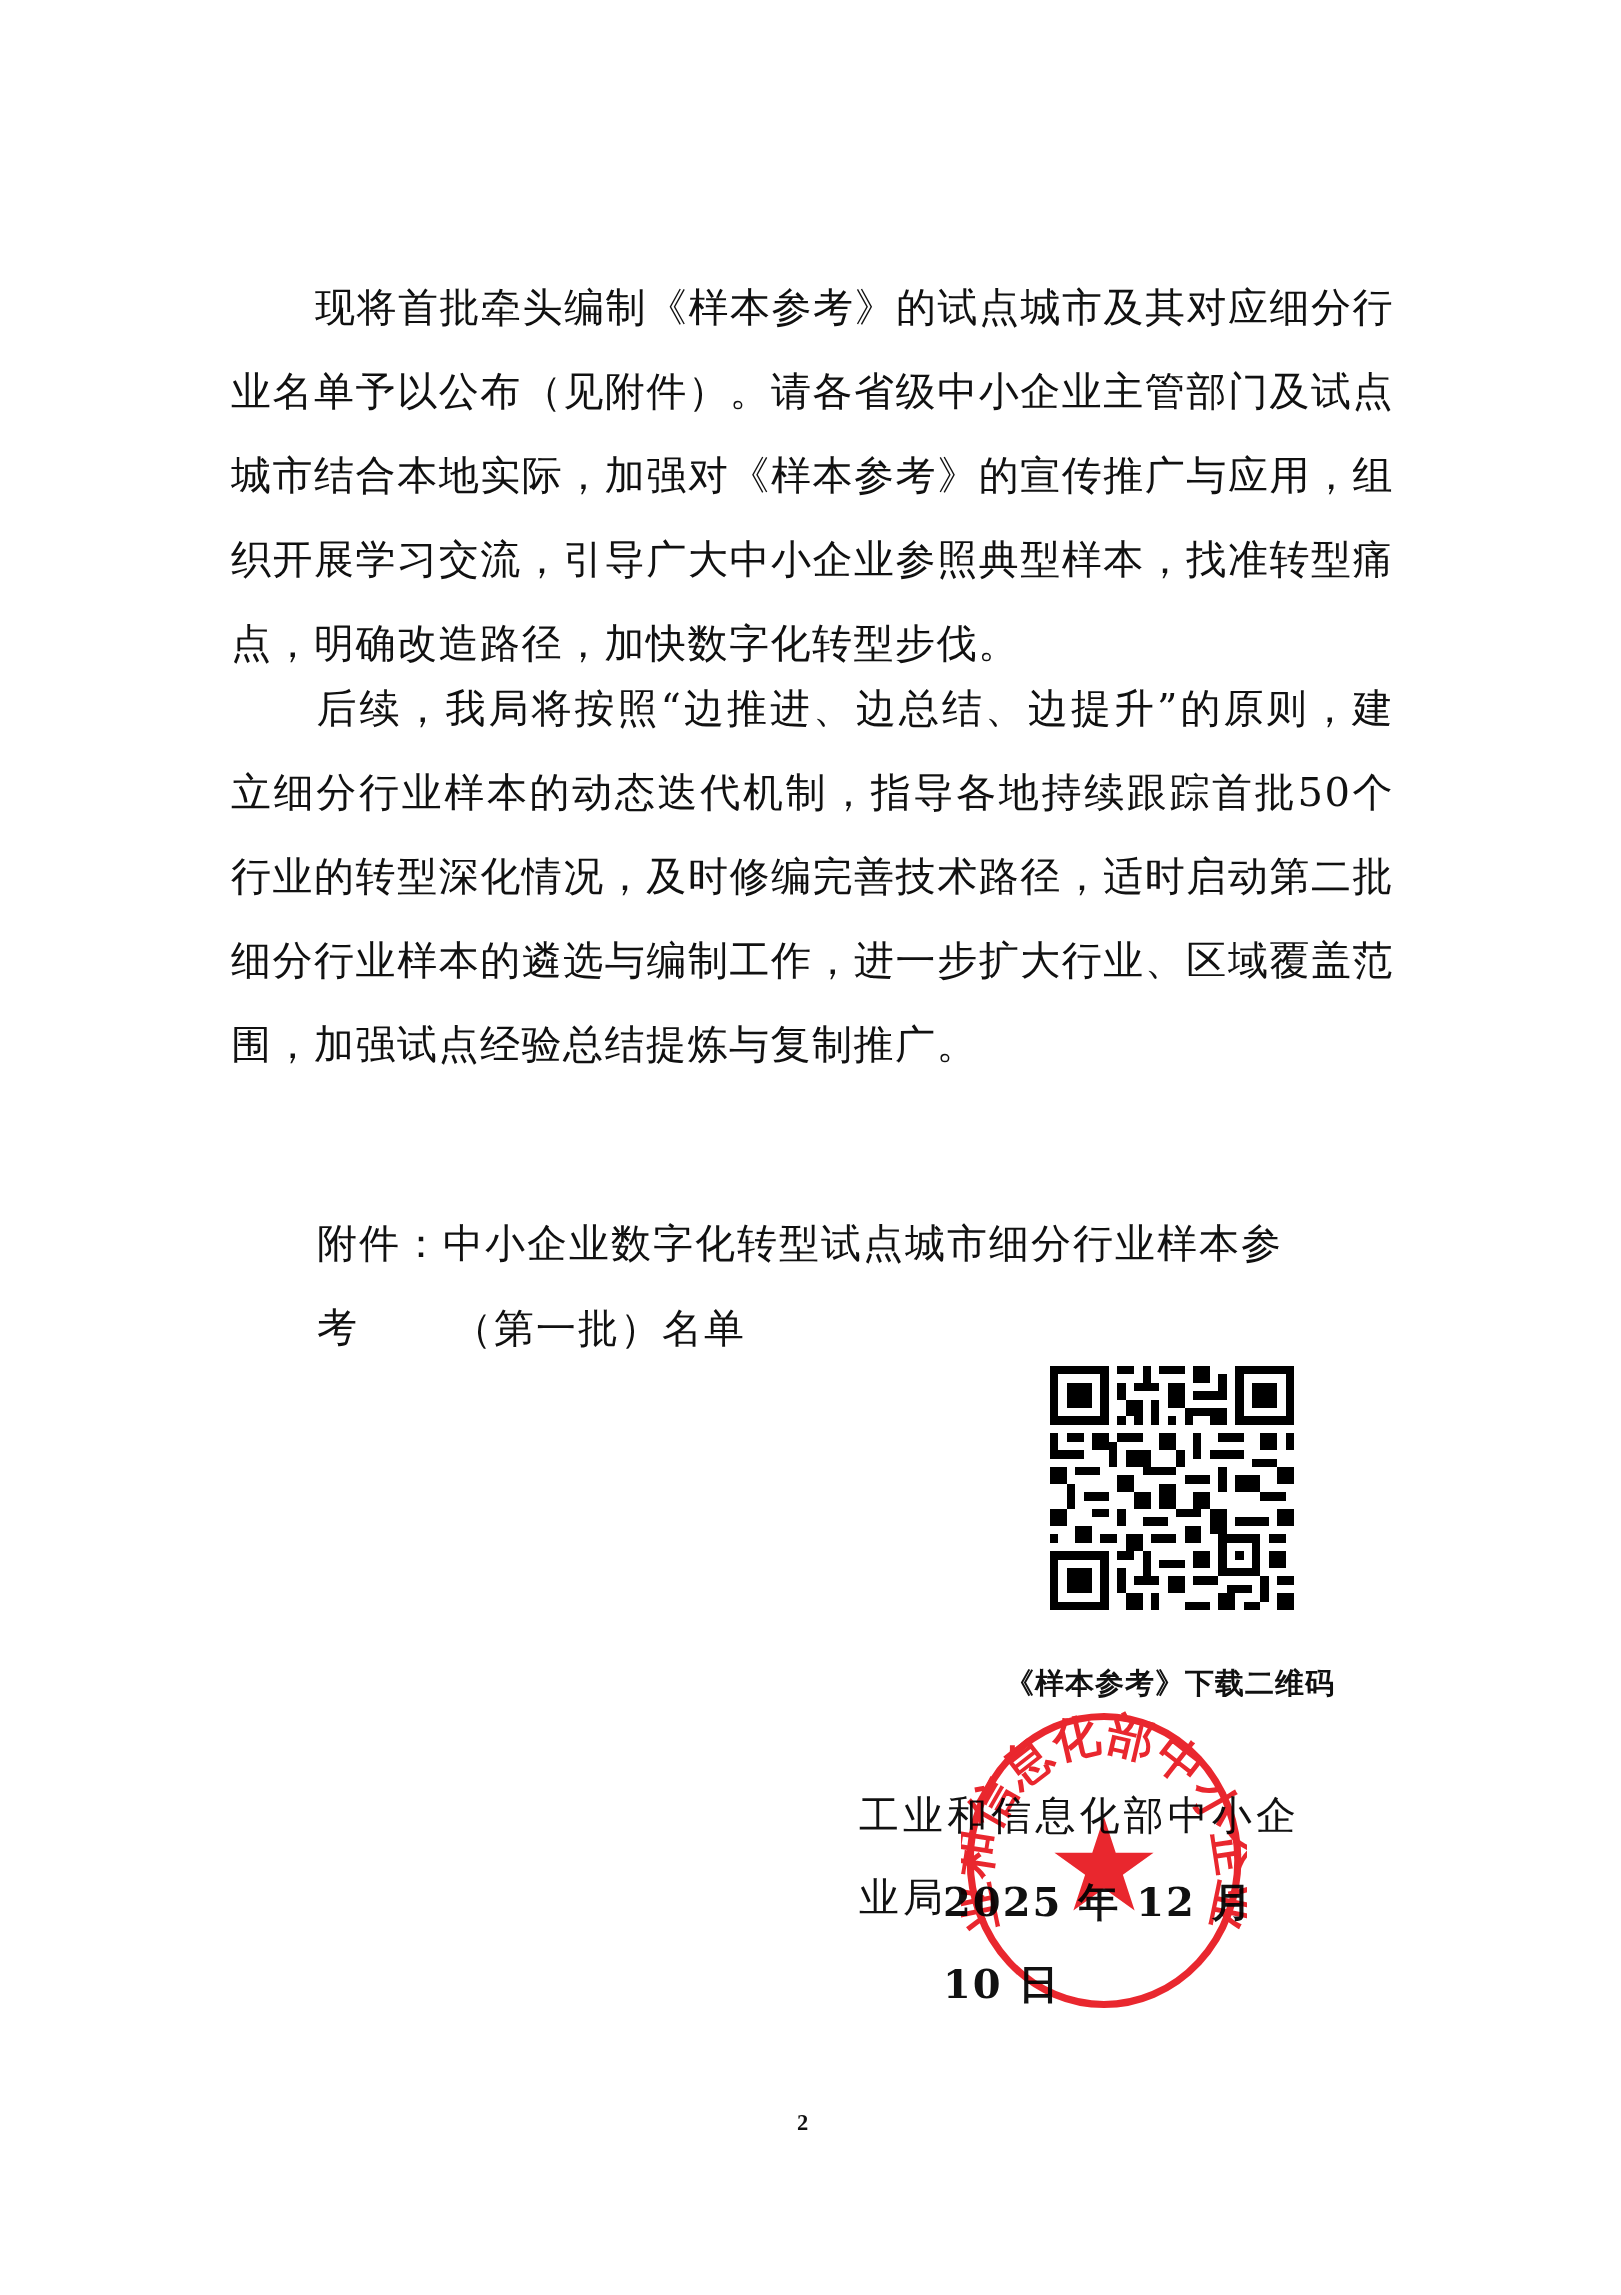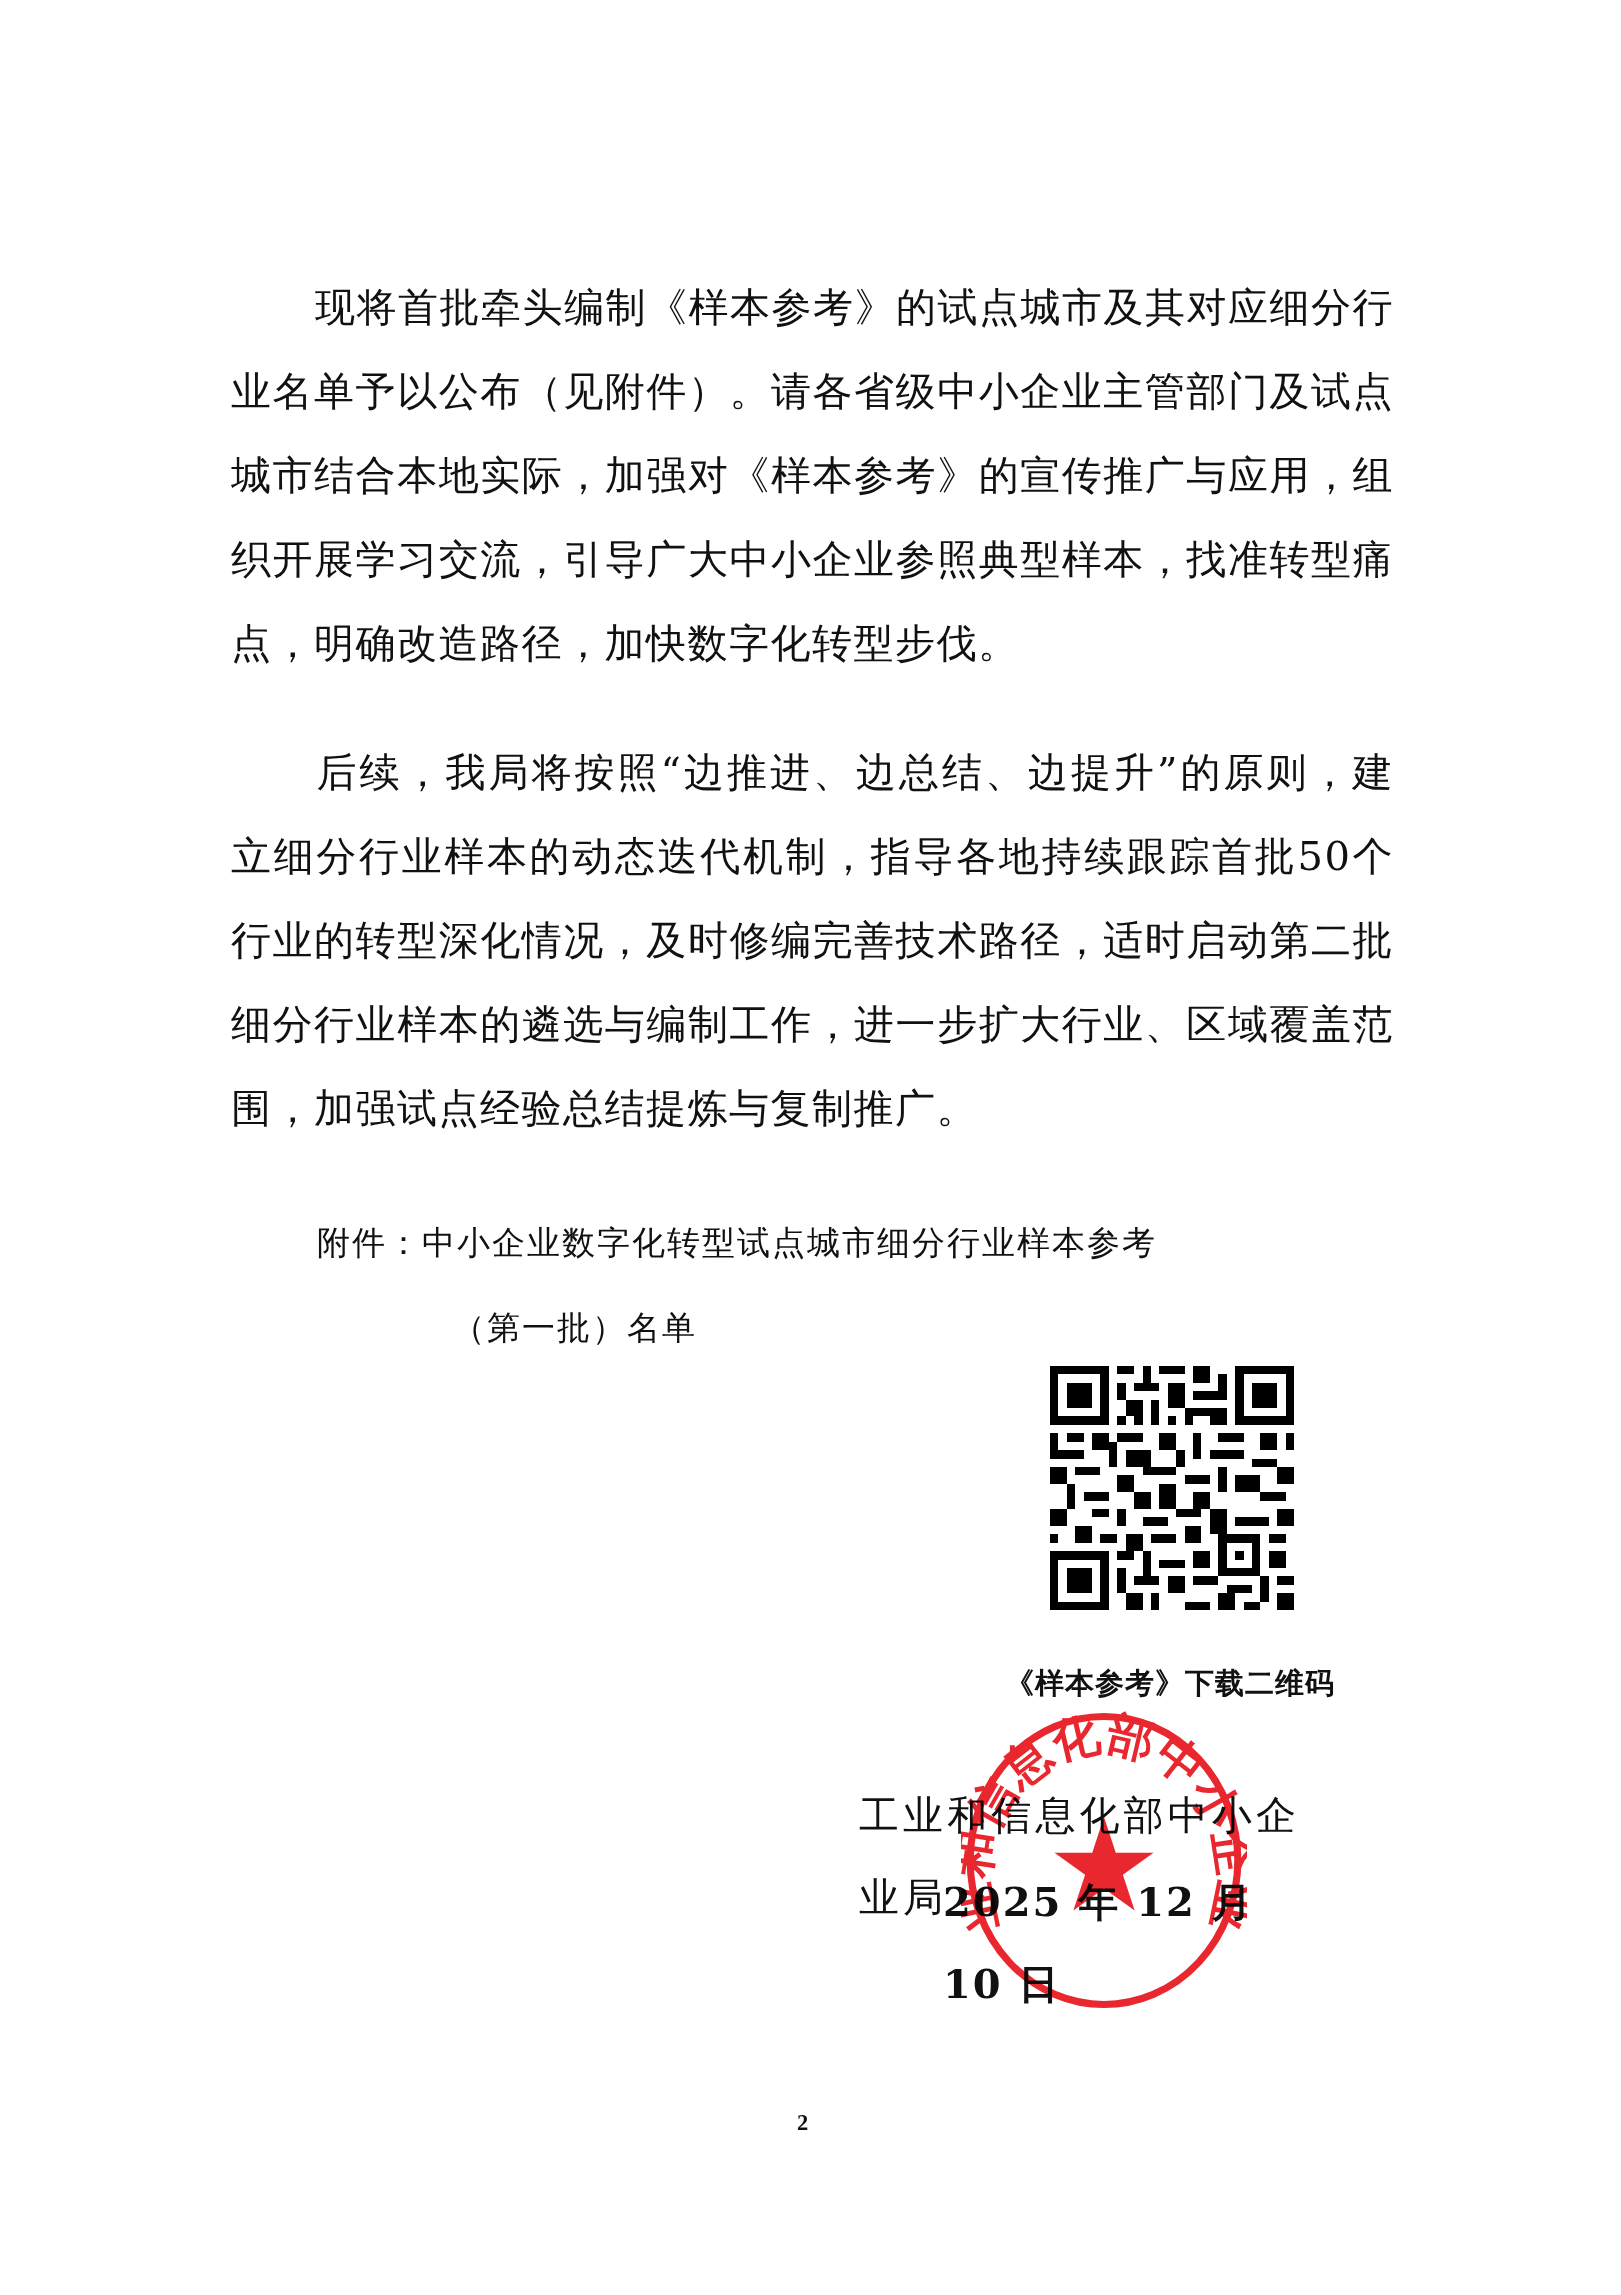--- a/index.html
+++ b/index.html
@@ -3,22 +3,22 @@
 <meta charset="utf-8">
 <style>
   html, body { margin: 0; padding: 0; background: #ffffff; }
   body { width: 1622px; height: 2295px; position: relative; overflow: hidden;
          font-family: "DejaVu Serif", "Liberation Serif", serif; color: #111; }
   .page { position: absolute; left: 0; top: 0; width: 1320px; height: 2295px; background: #fff; }
   .para { position: absolute; left: 231px; width: 1163px; font-size: 40px; line-height: 84px;
           text-align: justify; text-align-last: left; letter-spacing: 1.5px; }
   .para .indent { display: inline-block; width: 84px; }
   #p1 { top: 265px; }
-  #p2 { top: 730px; }
-  .attach { position: absolute; left: 317px; font-size: 33px; line-height: 84px; letter-spacing: 2px; }
+  #p2 { top: 666px; }
+  .attach { position: absolute; left: 317px; font-size: 40px; line-height: 84px; letter-spacing: 2px; }
   #attach1 { top: 1201px; }
   #attach2 { top: 1286px; left: 452px; }
   .qr { position: absolute; left: 1050px; top: 1366px; width: 244px; height: 244px; }
   .qr-caption { position: absolute; left: 986px; top: 1620px; width: 368px; text-align: center;
                 font-size: 29px; font-weight: bold; letter-spacing: 1px; margin-top: 44px; }
   .sign-org { position: absolute; left: 859px; top: 1774px; font-size: 40px; line-height: 82px; letter-spacing: 4.1px; }
   .sign-date { position: absolute; left: 943px; top: 1861px; font-size: 40px; line-height: 82px; font-weight: bold; letter-spacing: 2px; }
   .seal { position: absolute; left: 961px; top: 1707px; width: 286px; height: 307px; mix-blend-mode: multiply; opacity: 0.92; }
   .pagenum { position: absolute; left: 797px; top: 2110px; font-size: 22.5px; font-weight: bold; font-family: "Liberation Serif", serif; }
 </style>

